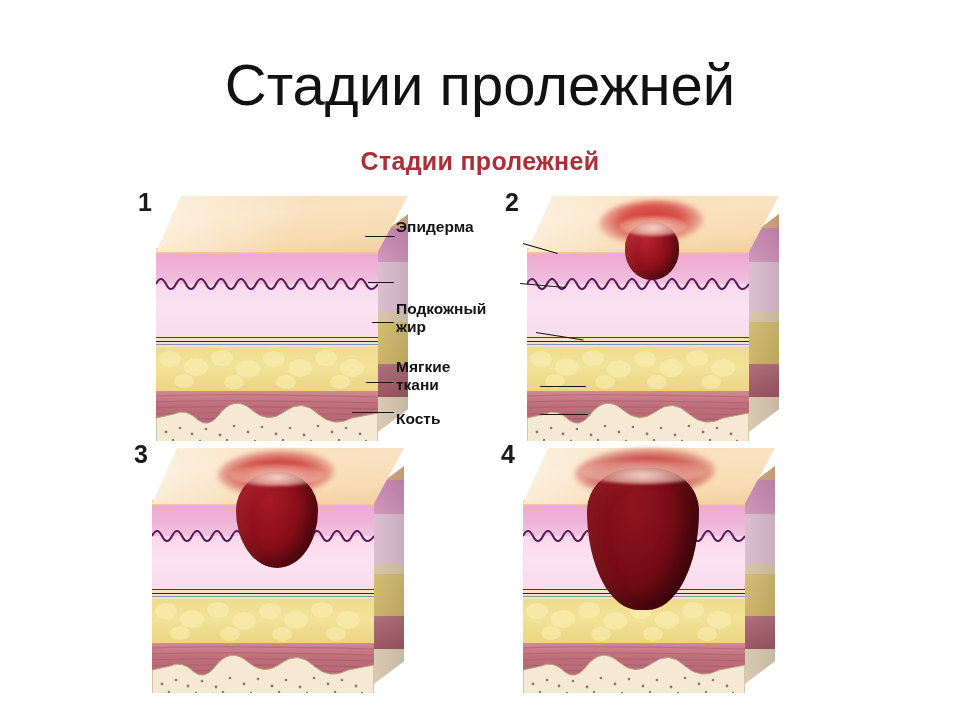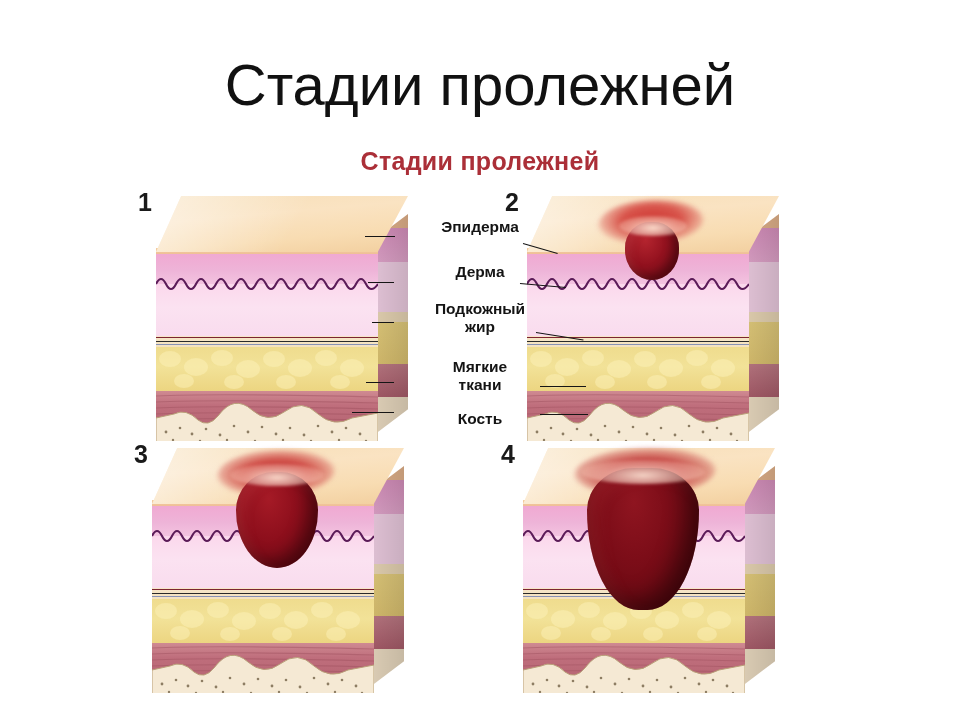--- a/index.html
+++ b/index.html
@@ -21,21 +21,21 @@
   .sub-title{
     position:absolute;left:0;top:146px;width:960px;
     text-align:center;
     font-size:25px;line-height:30px;font-weight:700;
     color:#ab2f38;letter-spacing:.3px;white-space:nowrap;
   }
 
   
   .label-col{position:absolute;left:396px;top:218px;width:168px;height:200px;}
   .lbl{
-    position:absolute;width:168px;text-align:center;
+    position:absolute;width:168px;
     font-size:15.5px;line-height:18px;font-weight:700;
     color:#141414;white-space:pre-line;
   }
   .lbl.l1{top:0px;}
   .lbl.l2{top:45px;}
   .lbl.l3{top:82px;}
   .lbl.l4{top:140px;}
   .lbl.l5{top:192px;}
 
   
@@ -554,21 +554,20 @@
       <div class="skin-top"></div>
       <div class="skin-top-hl"></div>
       <div class="wound w4-halo"></div>
       <div class="wound w4-body"></div>
       <div class="wound w4-lip"></div>
     </div>
   </div>
 
   <div class="label-col">
     <div class="lbl l1">Эпидерма</div>
-    <div class="lbl l2">Дерма</div>
     <div class="lbl l4">Мягкие
 ткани</div>
     <div class="lbl l3">Подкожный
 жир</div>
     <div class="lbl l5">Кость</div>
   </div>
 
   <div class="lead" style="left:365px;top:236px;width:30px;"></div>
   <div class="lead" style="left:368px;top:282px;width:26px;"></div>
   <div class="lead" style="left:372px;top:322px;width:22px;"></div>

